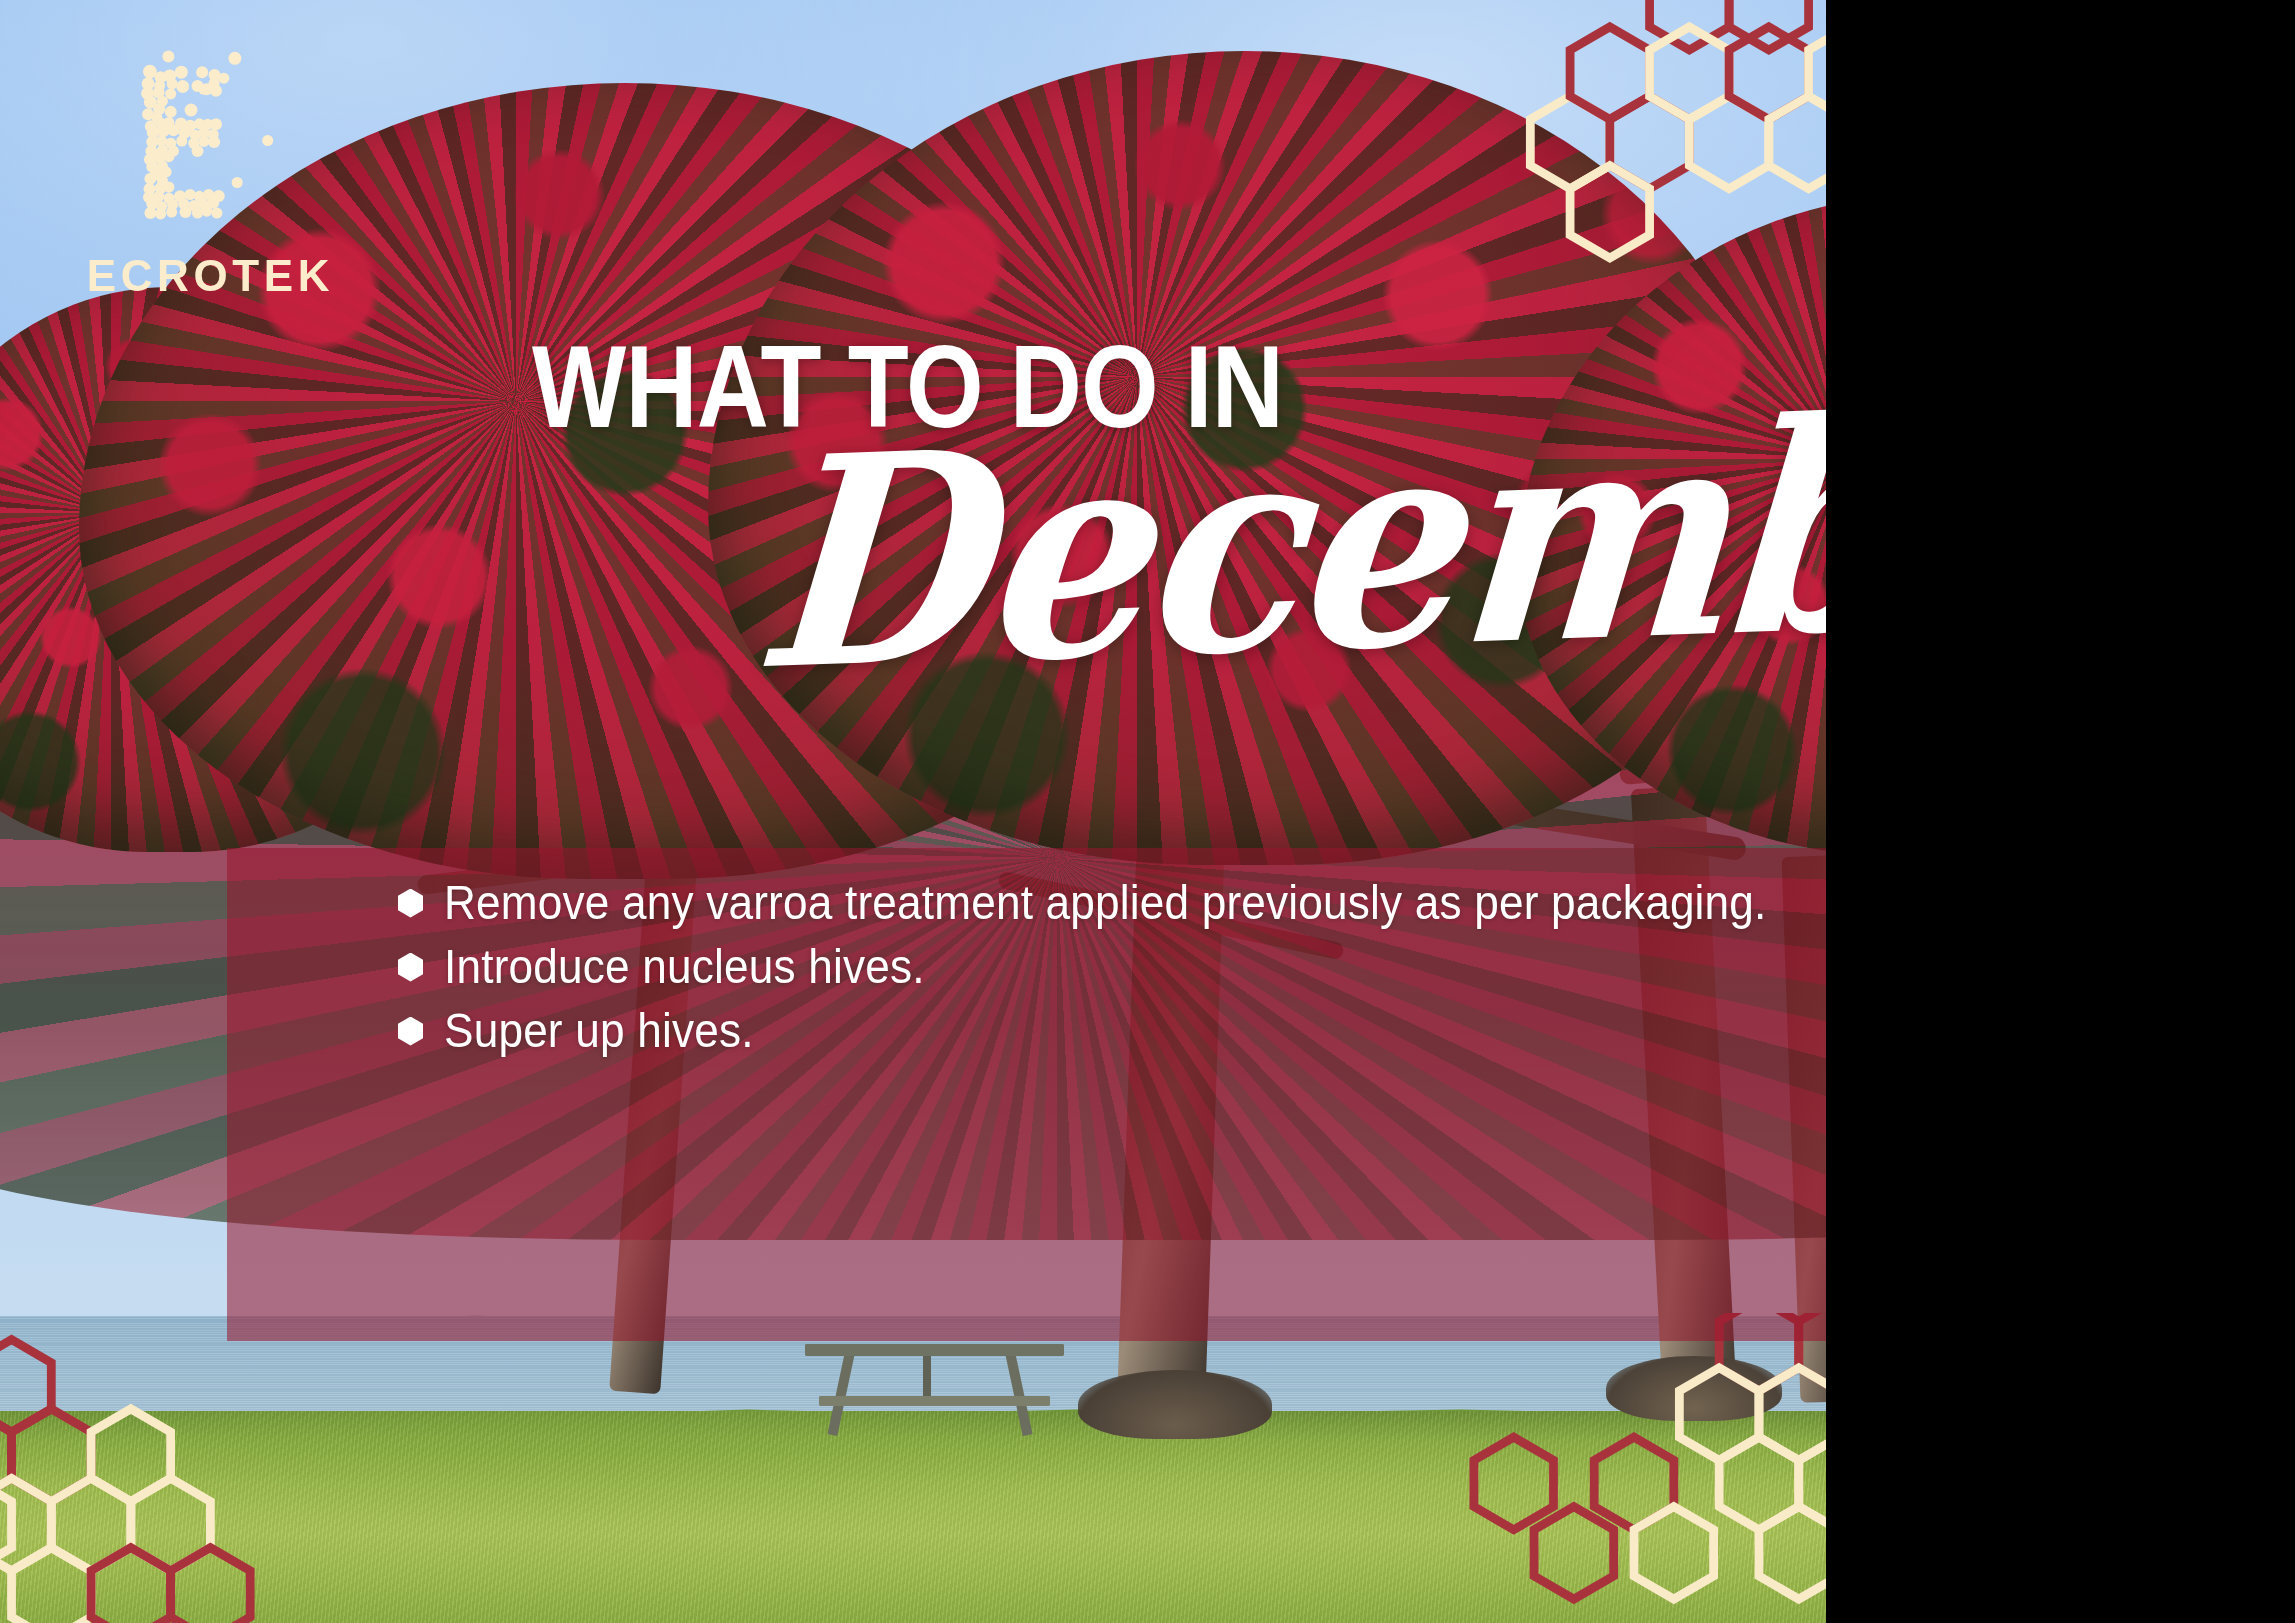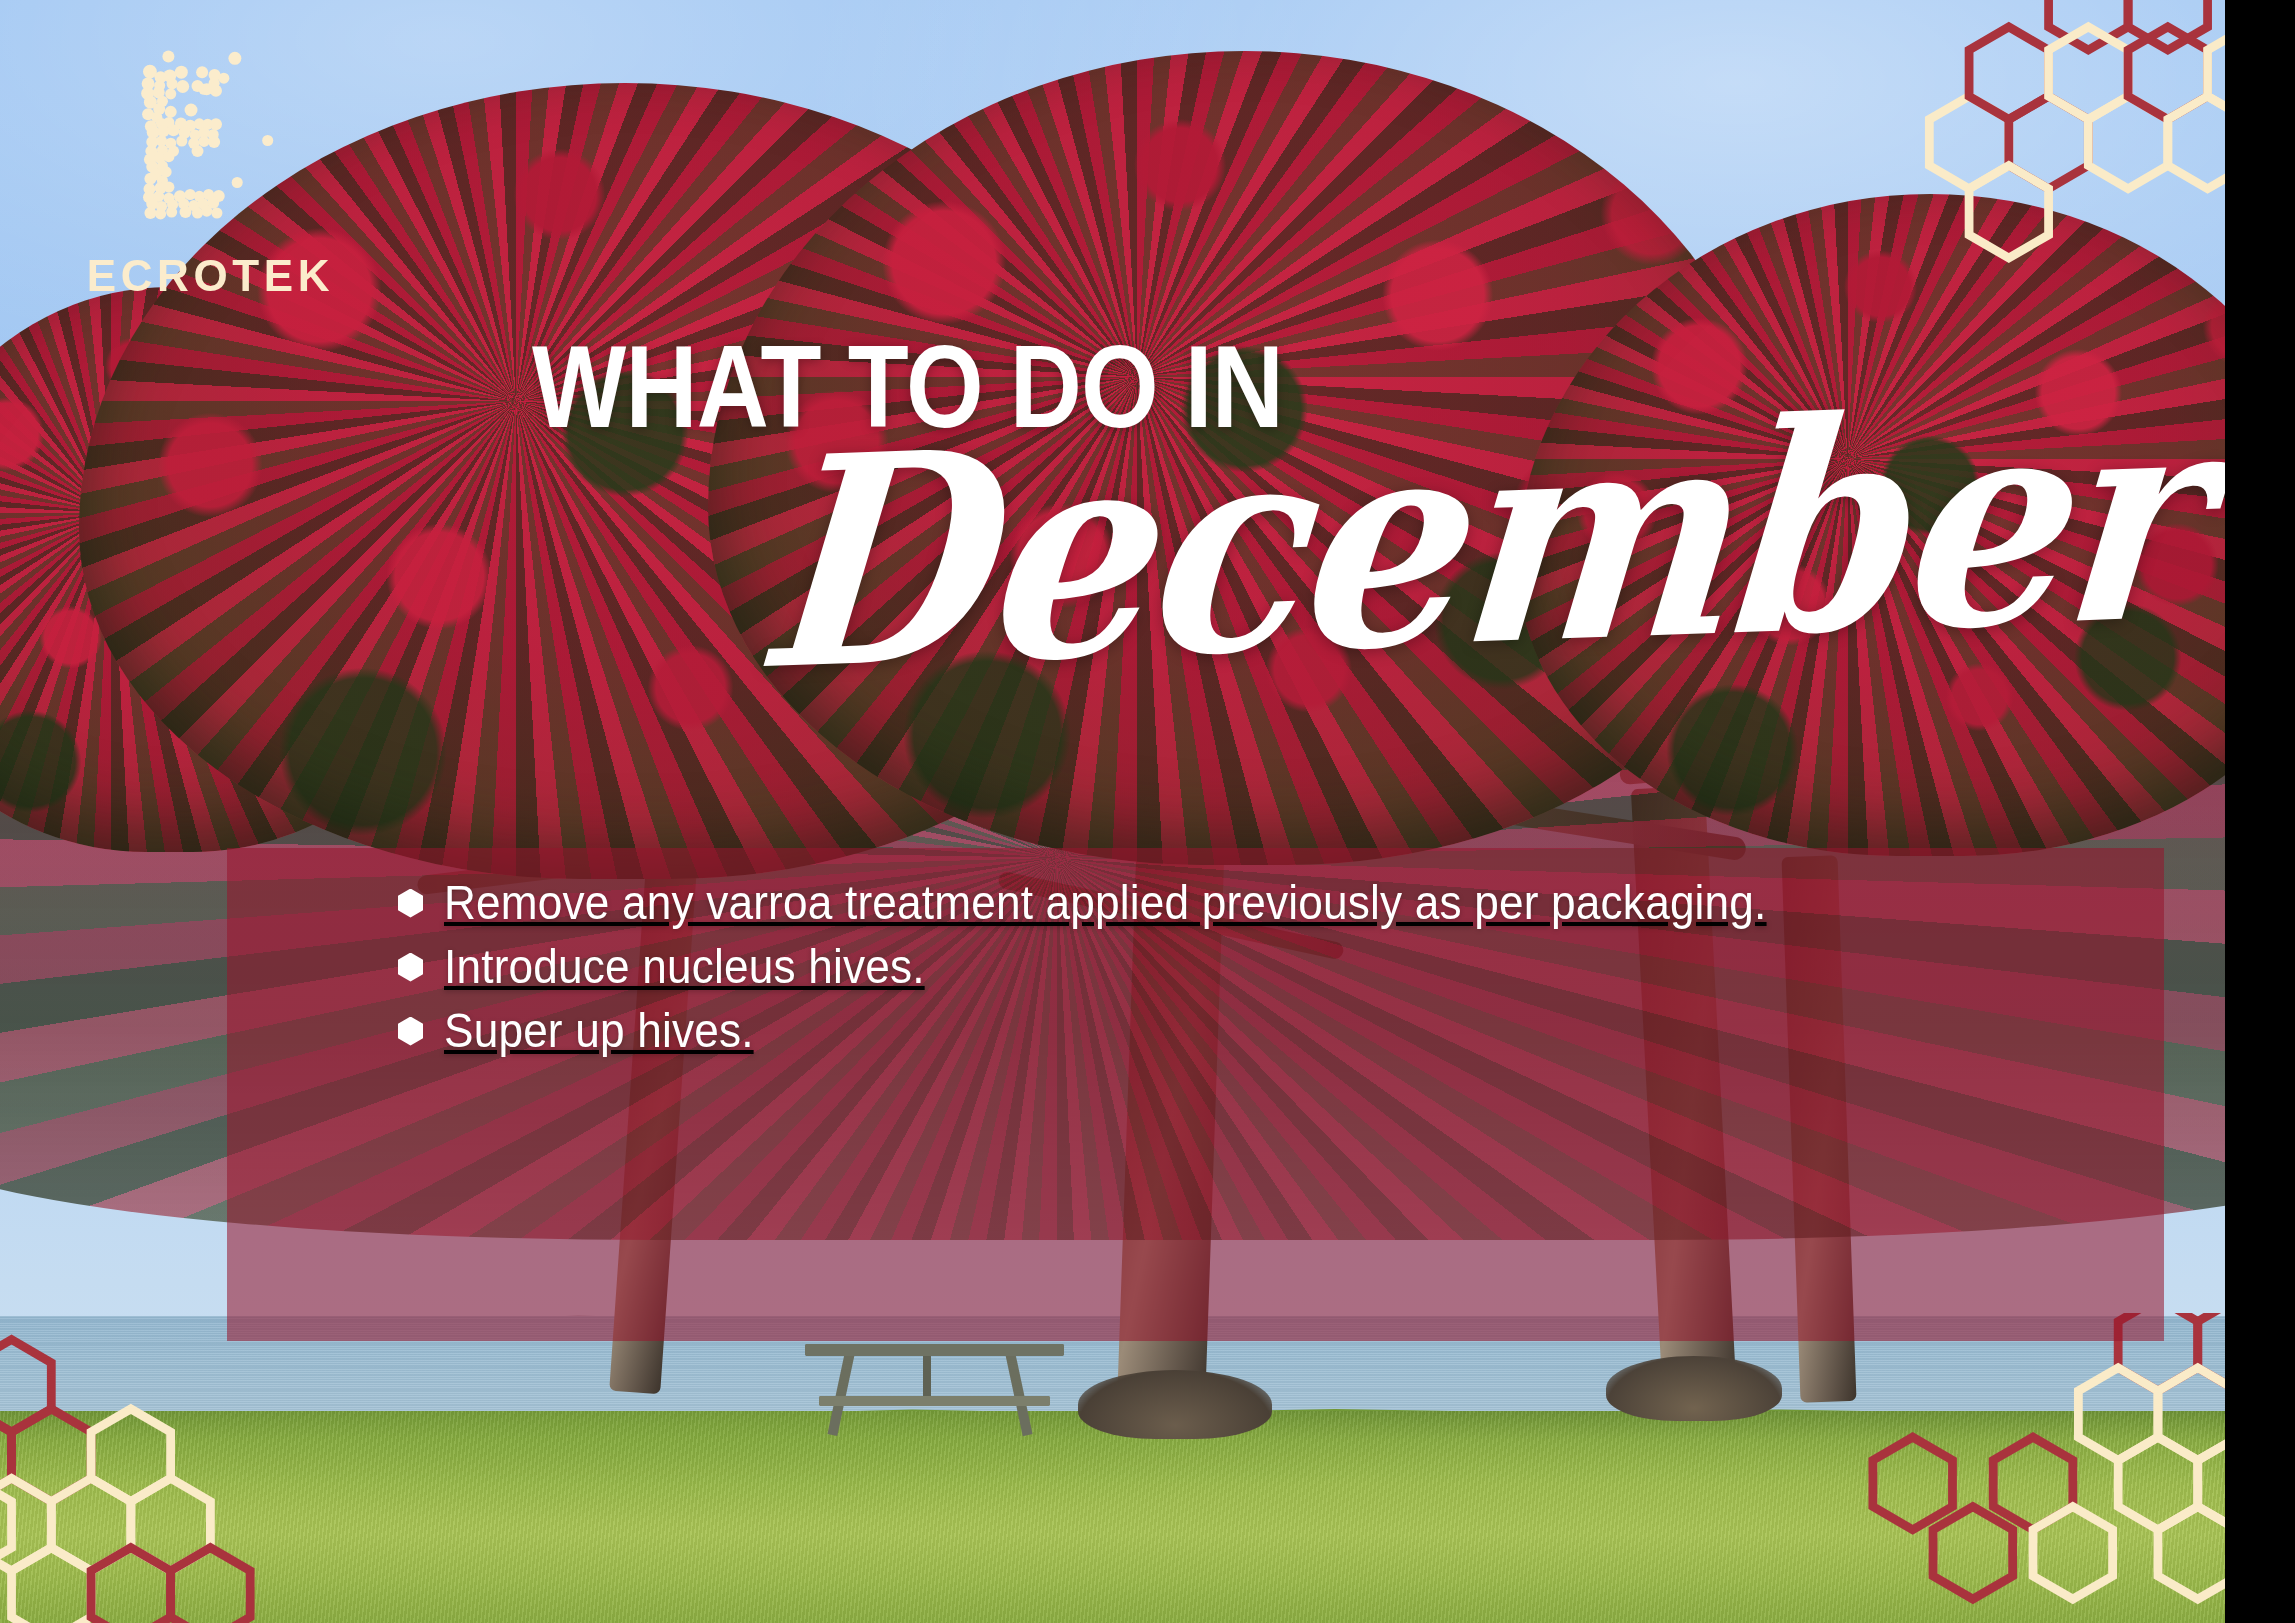--- a/index.html
+++ b/index.html
@@ -1,20 +1,20 @@
 <!DOCTYPE html>
 <html style="font-size:7.4px"><head>
 <meta charset="utf-8">
 <style>
   html,body{margin:0;padding:0;background:#000;}
   *{box-sizing:border-box;}
 
   .poster{
     position:relative;
-    width:2225px;
+    width:1826px;
     height:1623px;
     overflow:hidden;
     font-family:"Liberation Sans", sans-serif;
     background:#0369a1;
   }
 
   
   .photo{position:absolute;inset:0;overflow:hidden;}
 
   .sky{
@@ -147,21 +147,21 @@
     transform-origin:left center;
     text-shadow:0 2.8px 14px rgba(0,0,0,.30);
   }
 
   
   .panel{
     position:absolute;left:227px;top:848px;width:1937px;height:493px;
     background:rgba(150,22,45,.56);
   }
   .list{position:absolute;left:171px;top:23px;right:18.5px;}
-  .li{display:flex;align-items:center;height:64px;text-decoration:underline;}
+  .li{display:flex;align-items:center;height:64px;}
   .hexbullet{
     flex:0 0 auto;width:25px;height:29px;background:#ffffff;margin-right:21px;
     clip-path:polygon(50% 0%,100% 25%,100% 75%,50% 100%,0% 75%,0% 25%);
   }
   .li-text{
     color:#ffffff;font-weight:400;font-size:48px;line-height:1.02;
     white-space:nowrap;letter-spacing:0.2px;
     transform:scaleX(.92);transform-origin:left center;
     text-shadow:0 1.4px 5.6px rgba(0,0,0,.25);
   }

